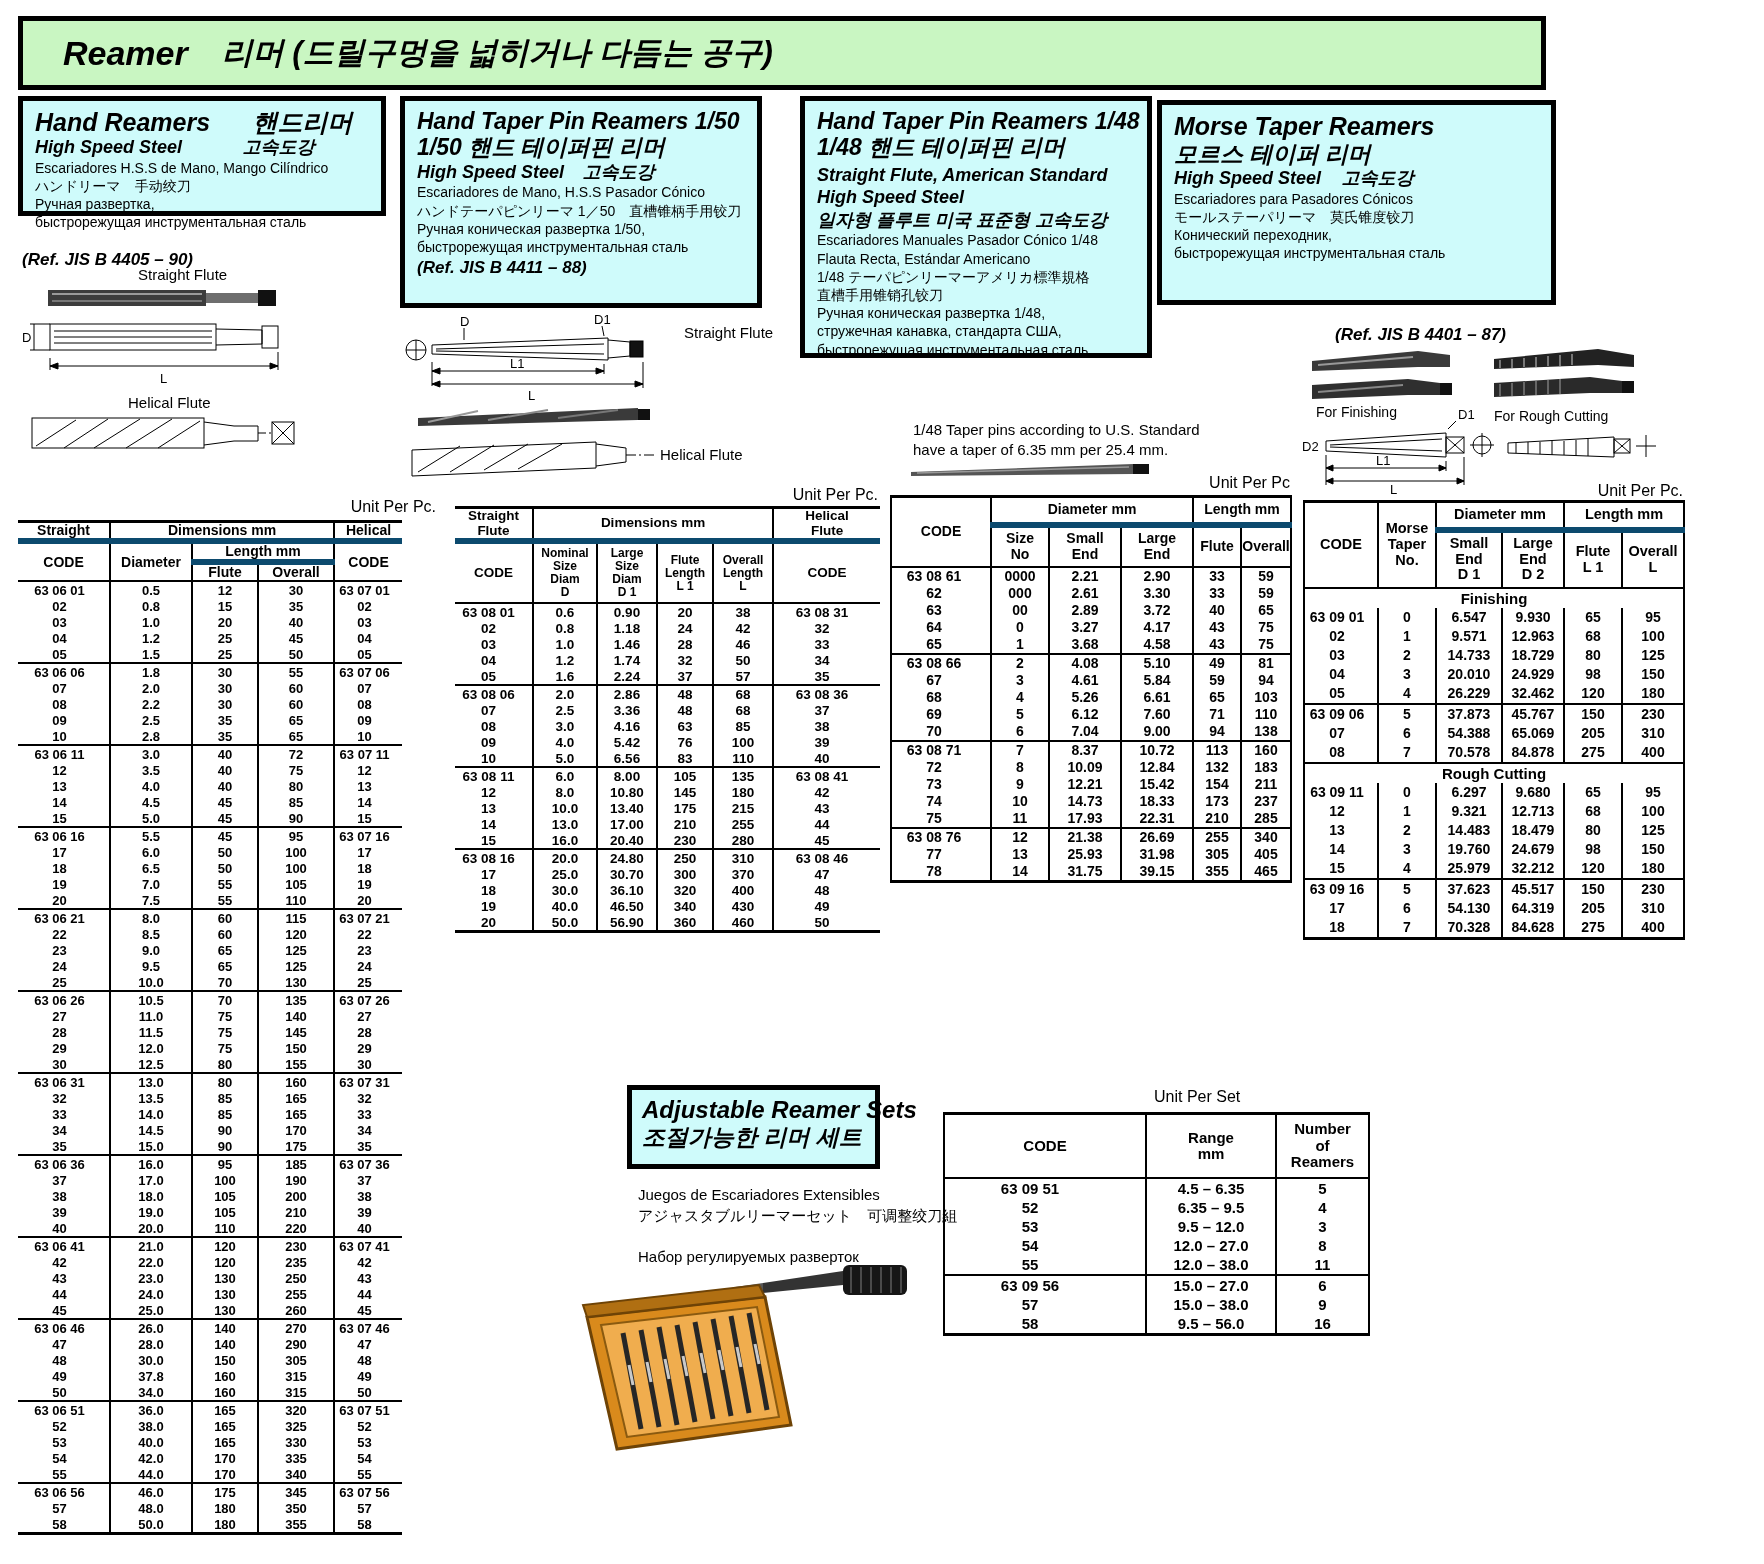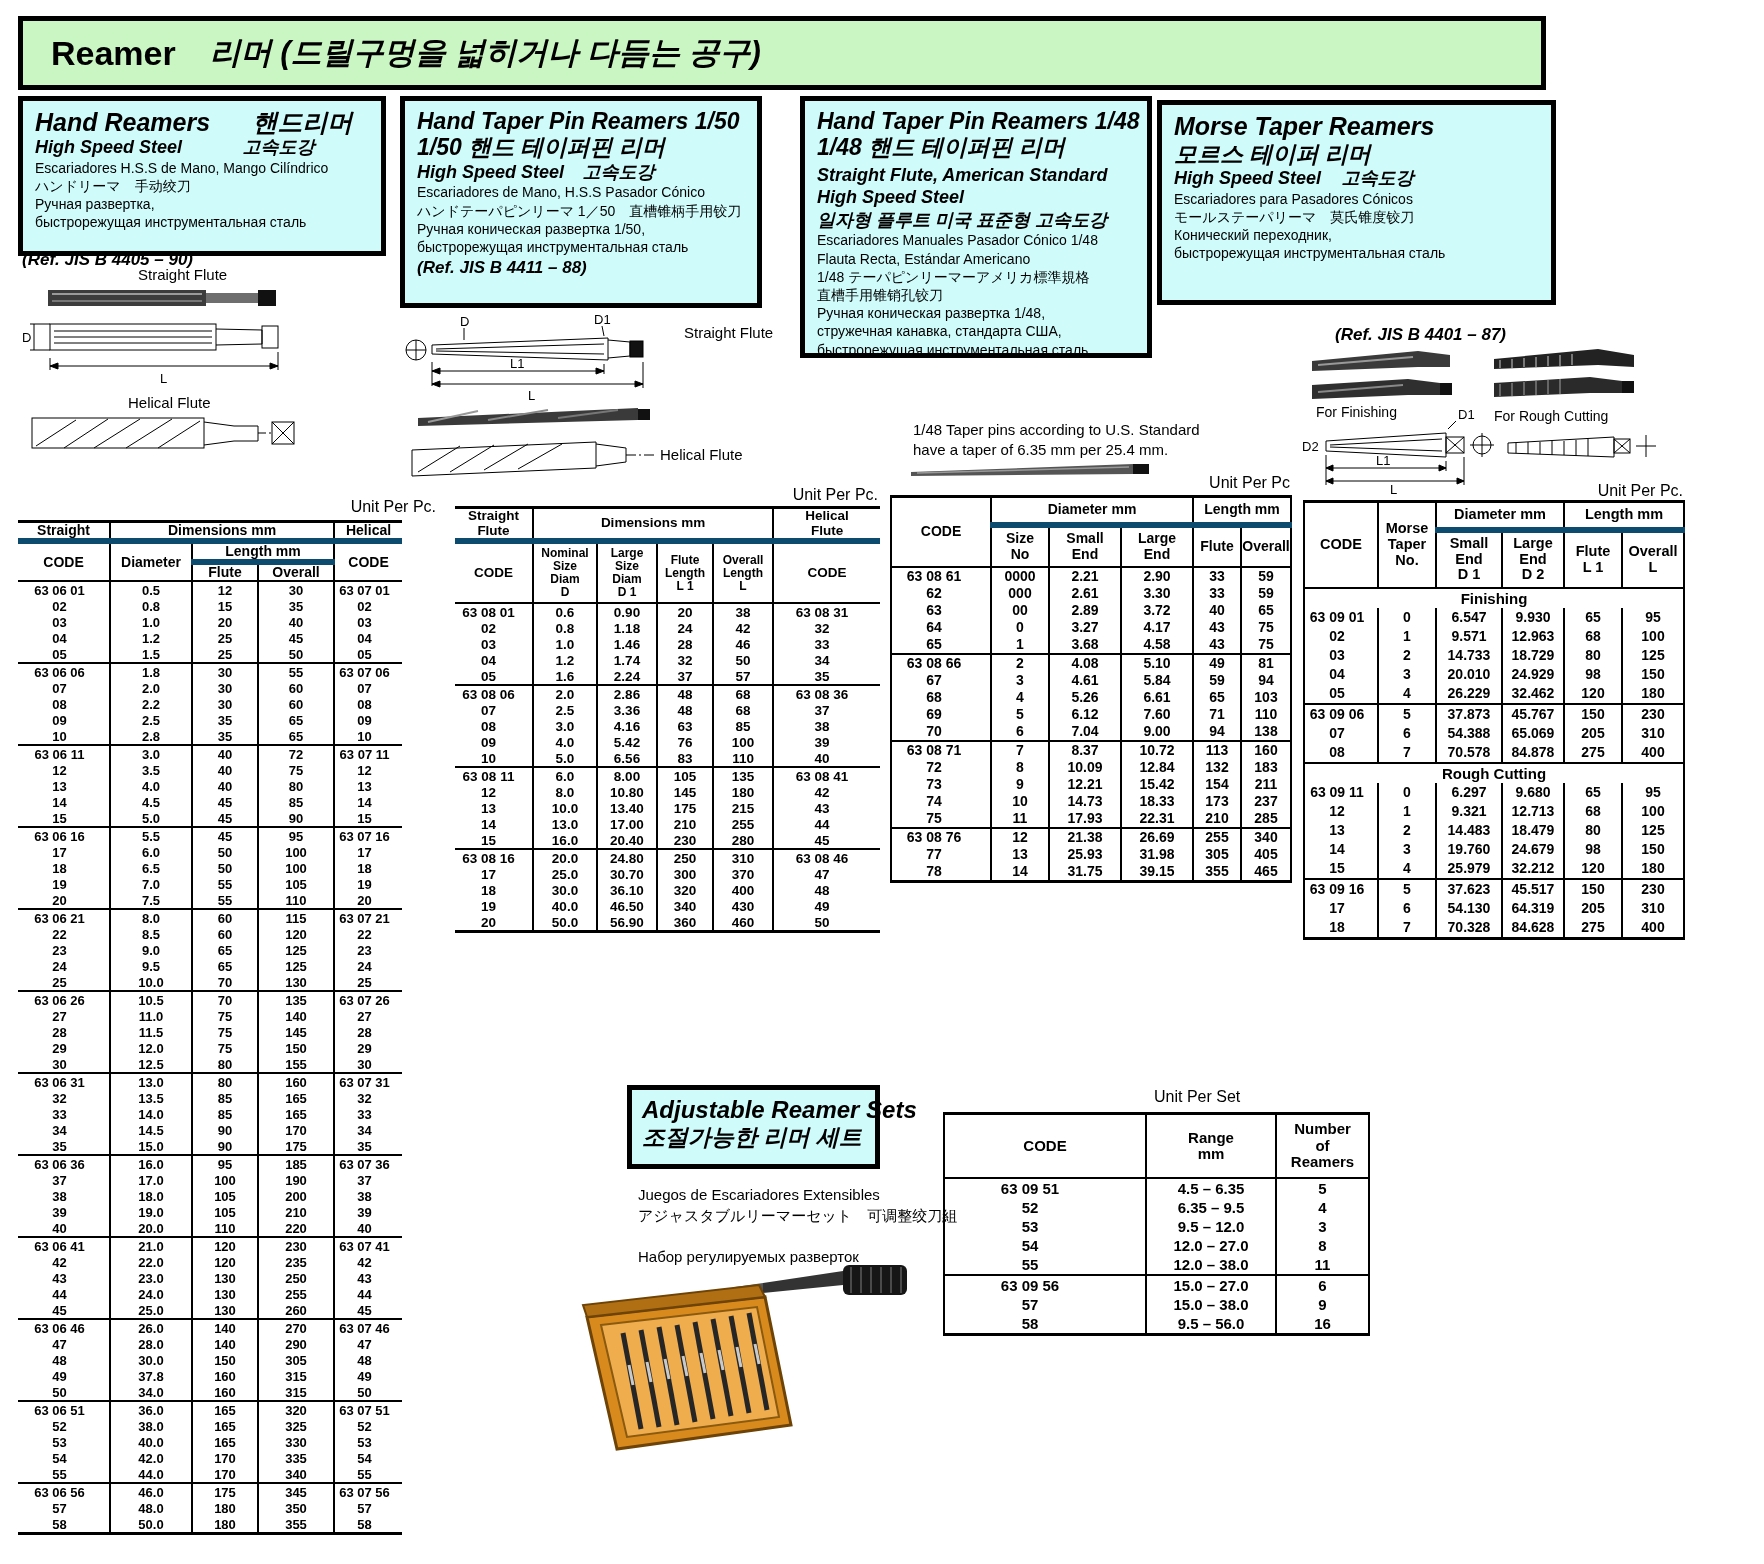--- a/index.html
+++ b/index.html
@@ -1,20 +1,20 @@
 <!DOCTYPE html>
 <html><head>
 <meta charset="utf-8">
 <style>
   html,body{margin:0;padding:0;background:#fff;}
   body{width:1764px;height:1564px;font-family:"Liberation Sans",sans-serif;color:#000;}
   .page{position:relative;width:1764px;height:1564px;overflow:hidden;background:#fff;}
   .abs{position:absolute;}
   .banner{background:#c9f6c2;border:5px solid #000;display:flex;align-items:center;box-sizing:border-box;}
-  .banner .en{font-size:34px;font-weight:bold;margin-left:28px;}
+  .banner .en{font-size:34px;font-weight:bold;font-style:italic;margin-left:40px;}
   .banner .ko{font-size:31px;font-weight:bold;font-style:italic;margin-left:34px;}
   .cyanbox{background:#cffbfb;border:5px solid #000;box-sizing:border-box;padding:7px 10px 4px 12px;}
   .t-big{font-size:25px;font-weight:bold;font-style:italic;line-height:1.12;white-space:nowrap;}
   .t-mid{font-size:23px;font-weight:bold;font-style:italic;line-height:1.15;white-space:nowrap;}
   .t-sub{font-size:18px;font-weight:bold;font-style:italic;line-height:1.25;white-space:nowrap;}
   .t-desc{font-size:14px;line-height:1.3;white-space:nowrap;}
   .ref{font-size:17px;font-weight:bold;font-style:italic;white-space:nowrap;}
   .unit{font-size:16px;white-space:nowrap;}
   .right{text-align:right;}
   .pre{white-space:pre-line;}
@@ -42,21 +42,21 @@
 </head>
 <body>
 
 <div class="page">
 
   <div class="abs banner" style="left:18px;top:16px;width:1528px;height:74px;">
     <span class="en">Reamer</span>
     <span class="ko">리머 (드릴구멍을 넓히거나 다듬는 공구)</span>
   </div>
 
-  <div class="abs cyanbox" style="left:18px;top:96px;width:368px;height:160px;">
+  <div class="abs cyanbox" style="left:18px;top:96px;width:368px;height:120px;">
     <div><span class="t-big">Hand Reamers</span>
          <span class="t-big" style="margin-left:38px;">핸드리머</span></div>
     <div><span class="t-sub">High Speed Steel</span>
          <span class="t-sub" style="margin-left:56px;">고속도강</span></div>
     <div class="t-desc">Escariadores H.S.S de Mano, Mango Cilíndrico</div>
     <div class="t-desc">ハンドリーマ　手动绞刀</div>
     <div class="t-desc">Ручная развертка,</div>
     <div class="t-desc">быстрорежущая инструментальная сталь</div>
   </div>
   <div class="abs ref" style="left:22px;top:250px;">(Ref. JIS B 4405 – 90)</div>

